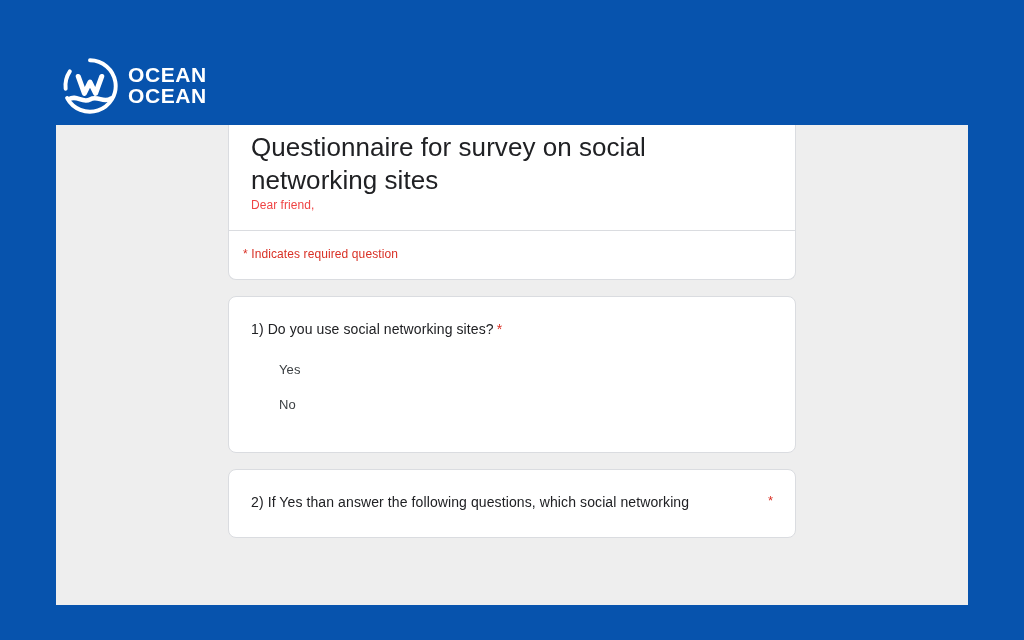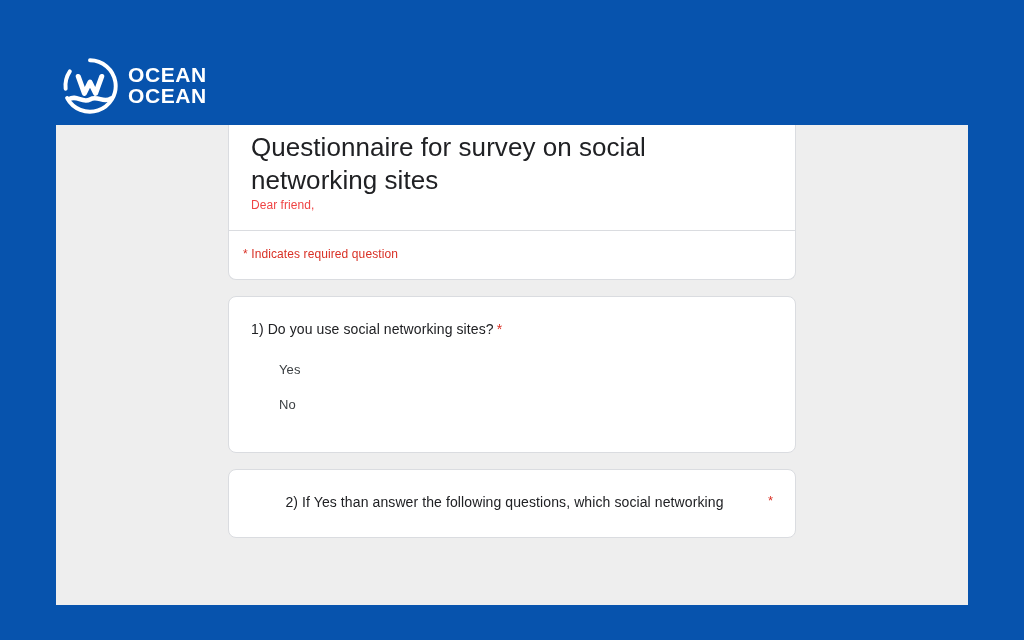--- a/index.html
+++ b/index.html
@@ -163,21 +163,20 @@
   }
   .option-label {
     color: #3c4043;
     font-size: 13px;
     letter-spacing: 0.1px;
   }
 
   
   .card.q2 {
     margin-bottom: 0;
-    text-align: center;
   }
 </style>
 </head>
 <body>
 
 <div class="slide">
 
   <div class="brand">
     <svg class="brand-mark" viewBox="0 0 100 100">
 

